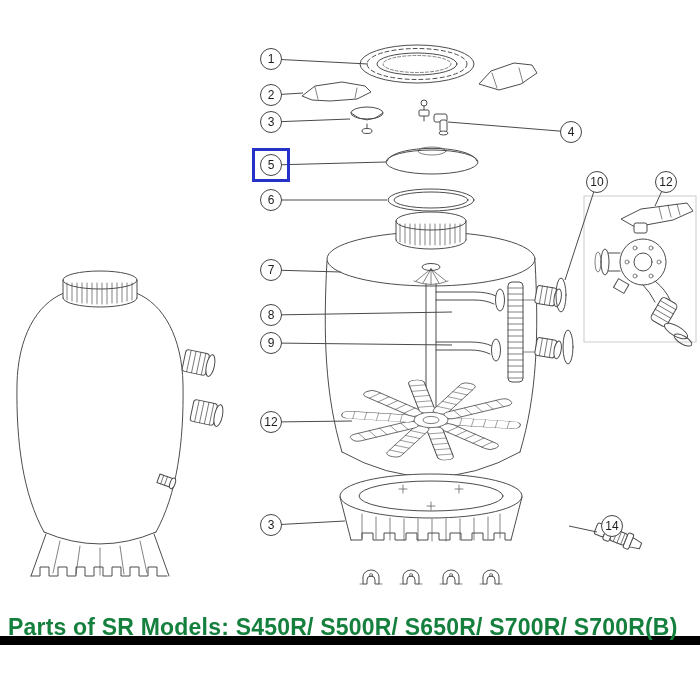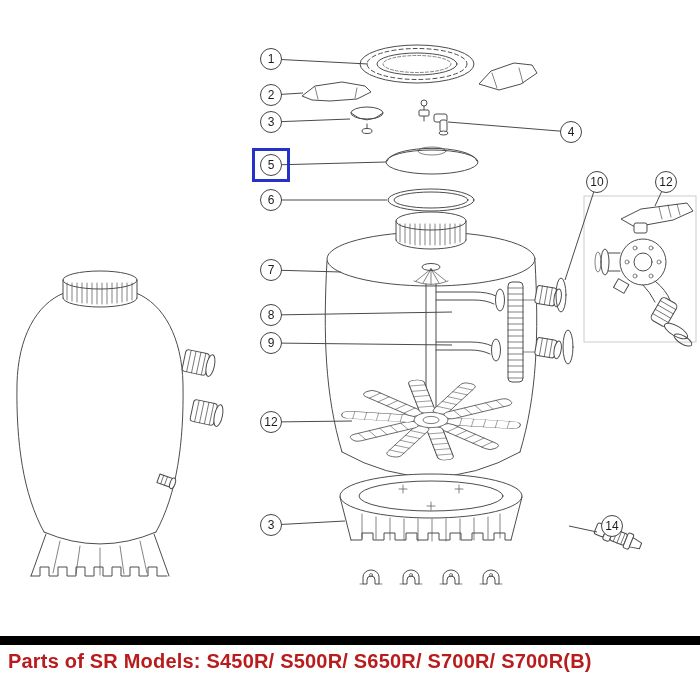--- a/index.html
+++ b/index.html
@@ -17,21 +17,21 @@
   .art .faint{stroke:#cccccc;fill:none;}
   .callout-layer{position:absolute;inset:0;}
   .callout{
     position:absolute;width:22px;height:22px;border:1.4px solid #444;border-radius:50%;
     background:#fff;display:flex;align-items:center;justify-content:center;
     font-size:12px;color:#1d1d1d;box-sizing:border-box;cursor:pointer;
   }
   .callout-highlight{position:absolute;width:38px;height:34px;border:3px solid #2531c8;box-sizing:border-box;}
   .footer-bar{position:absolute;left:0;top:636px;width:700px;height:9px;background:#000;}
   .footer-title{
-    position:absolute;left:8px;top:650px;font-size:20px;font-weight:bold;color:#b91c1c;
+    position:absolute;left:8px;top:614px;font-size:23px;font-weight:bold;color:#15803d;
     white-space:nowrap;letter-spacing:0.2px;
   }
 </style>
 </head>
 <body>
 
 <div class="stage">
 
   <svg class="art" width="700" height="700" viewBox="0 0 700 700">
 

